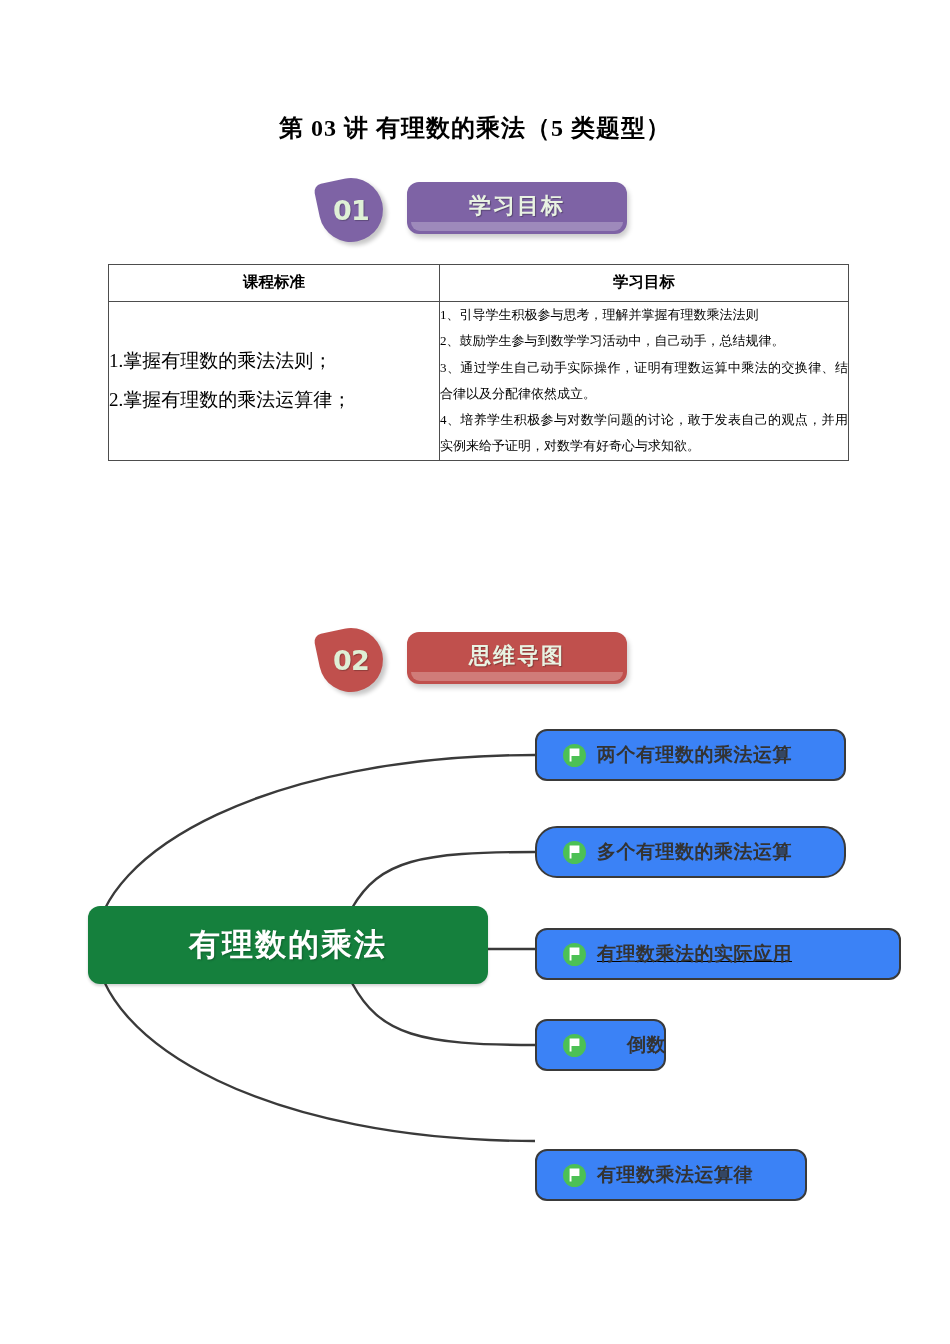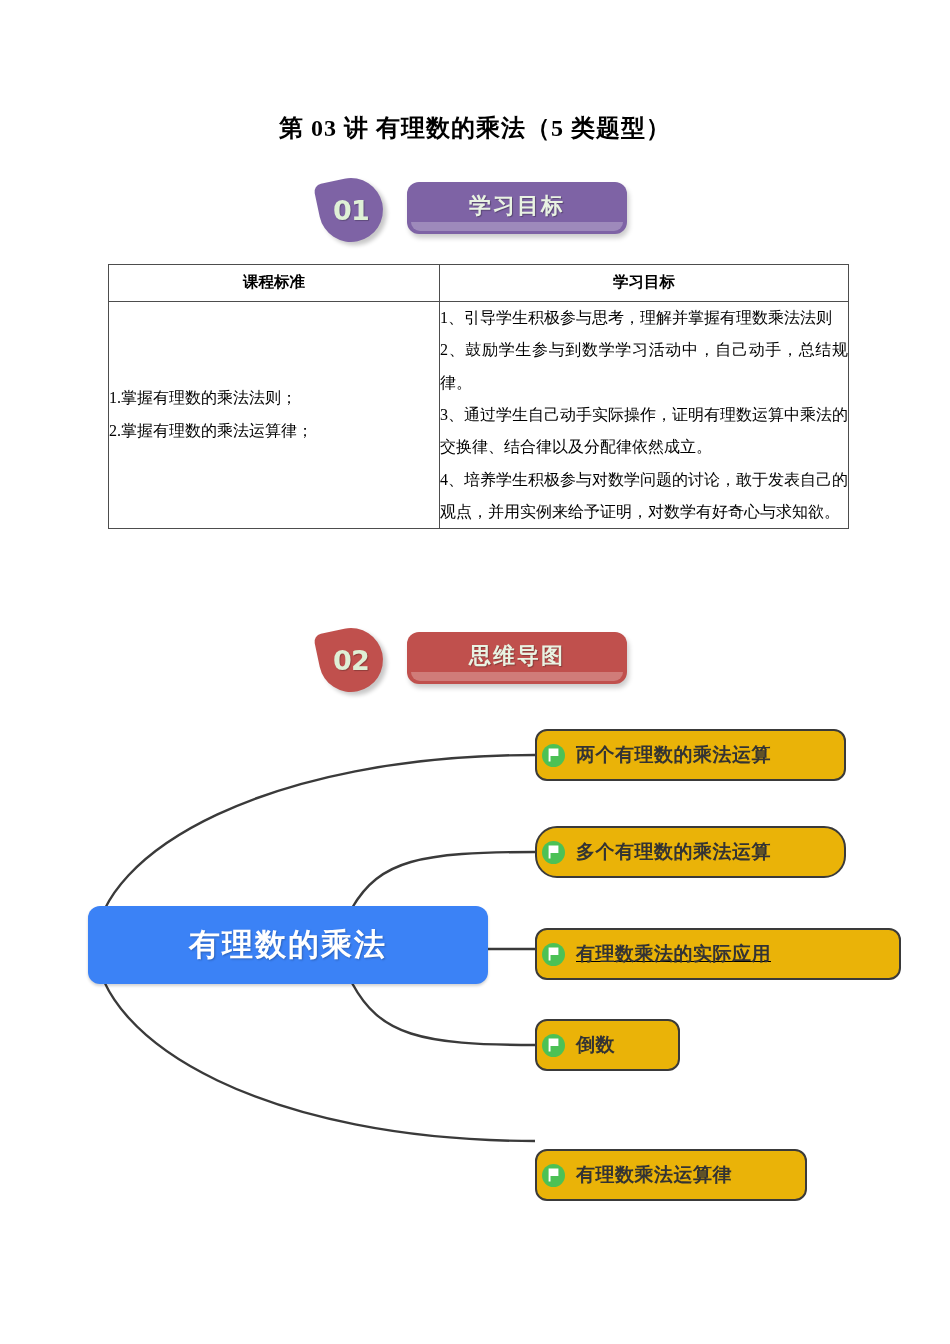--- a/index.html
+++ b/index.html
@@ -125,27 +125,27 @@
     font-size: 15.5px;
     padding: 7px 0 8px;
     font-family: "Liberation Serif", "DejaVu Serif", serif;
   }
   .col-left  { width: 330px; }
   .col-right { width: 408px; }
 
   .left-body {
     padding: 10px 12px;
     vertical-align: middle;
-    font-size: 16px;
+    font-size: 19px;
     line-height: 2.05;
   }
   .right-body {
     padding: 7px 9px 12px 9px;
     vertical-align: top;
-    font-size: 16px;
+    font-size: 13px;
     line-height: 2.02;
     text-align: justify;
   }
   .right-body p, .left-body p {
     margin: 0;
   }
 
   
   .mindmap {
     position: absolute;
@@ -158,44 +158,44 @@
     position: absolute;
     left: 0;
     top: 0;
   }
   .mm-root {
     position: absolute;
     left: 88px;
     top: 206px;
     width: 400px;
     height: 78px;
-    background: #3b82f6;
+    background: #15803d;
     border-radius: 12px;
     display: flex;
     align-items: center;
     justify-content: center;
     box-shadow: 0 2px 3px rgba(0,0,0,0.18);
   }
   .mm-root span {
     font-family: "DejaVu Sans", sans-serif;
     font-weight: bold;
     font-size: 31px;
     color: #ffffff;
     letter-spacing: 2px;
     text-shadow: 1px 1px 2px rgba(0,0,0,0.25);
   }
   .mm-node {
     position: absolute;
-    background: #eab308;
+    background: #3b82f6;
     border: 2.5px solid #3a3a3a;
     border-radius: 12px;
     height: 52px;
     display: flex;
     align-items: center;
-    padding: 0 16px 0 5px;
+    padding: 0 16px 0 26px;
     box-sizing: border-box;
   }
   .mm-flag {
     width: 23px;
     height: 23px;
     border-radius: 50%;
     background: #4cc155;
     flex: 0 0 auto;
     margin-right: 11px;
     position: relative;
@@ -301,21 +301,21 @@
 
   <div class="mm-node" style="left:535px; top:228px; width:366px;text-decoration:underline;">
     <div class="mm-flag">
       <svg width="13" height="14" viewBox="0 0 13 14">
           <path d="M1.6 0.4 v13 h1.9 v-5.4 h7.9 v-7.6 z" fill="#ffffff"></path>
         </svg>
     </div>
     <div class="mm-label">有理数乘法的实际应用</div>
   </div>
 
-  <div class="mm-node" style="left:535px; top:319px; width:145px;">
+  <div class="mm-node" style="left:535px; top:319px; width:131px;gap:30px;">
     <div class="mm-flag">
       <svg width="13" height="14" viewBox="0 0 13 14">
           <path d="M1.6 0.4 v13 h1.9 v-5.4 h7.9 v-7.6 z" fill="#ffffff"></path>
         </svg>
     </div>
     <div class="mm-label">倒数</div>
   </div>
 
   <div class="mm-node" style="left:535px; top:415px; width:272px;margin-top:34px;">
     <div class="mm-flag">

